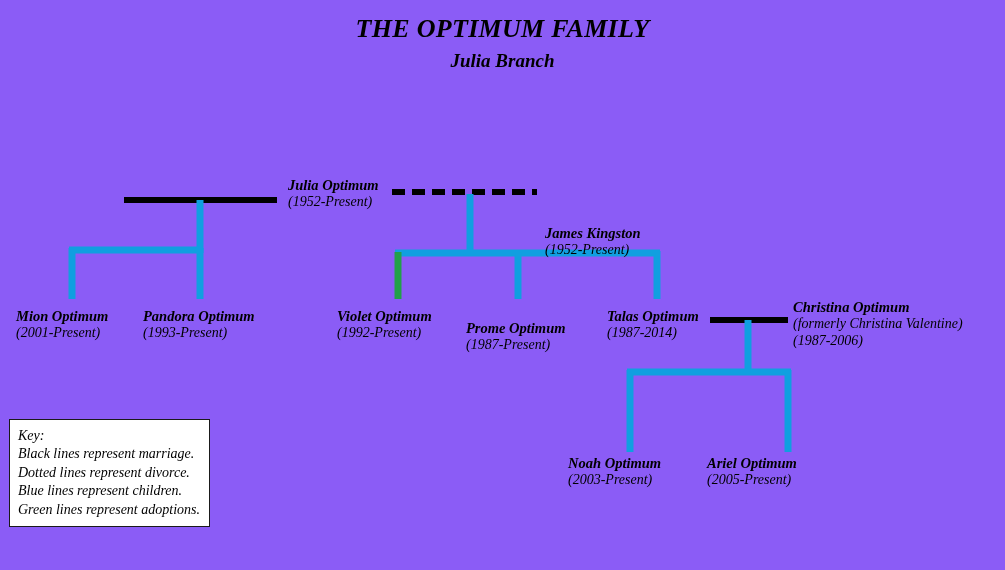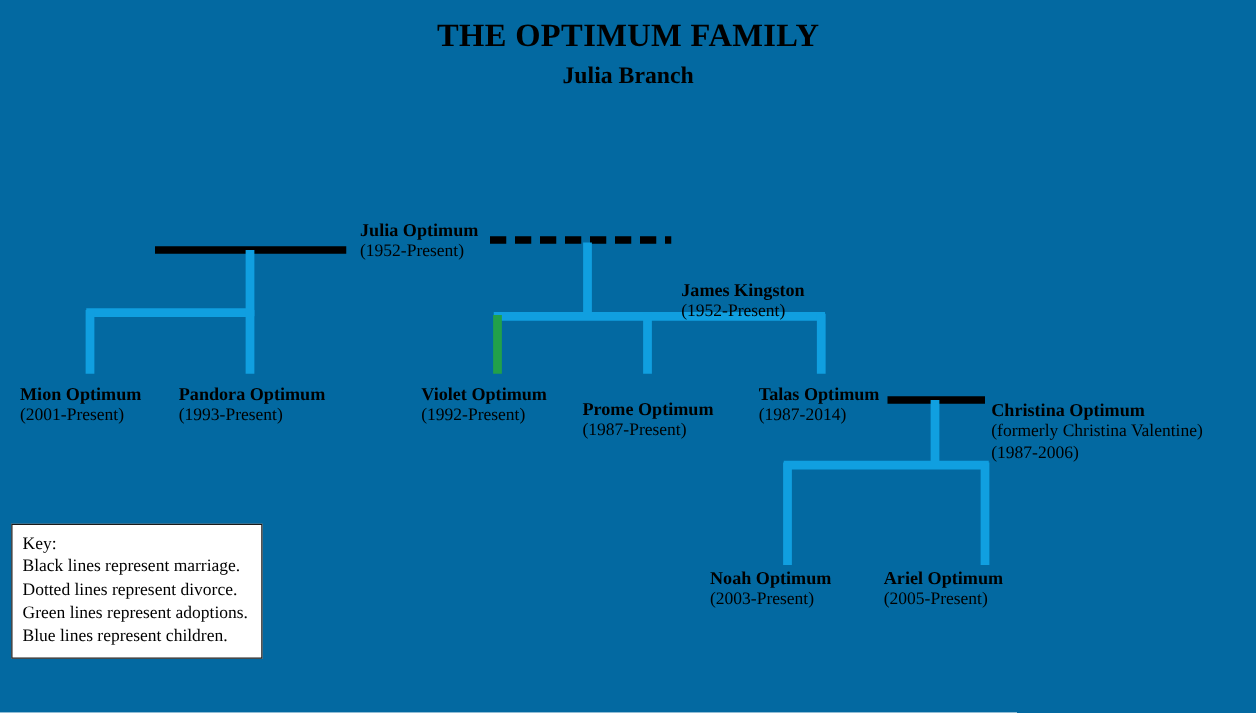--- a/index.html
+++ b/index.html
@@ -82,21 +82,21 @@
   #legend .legend-line {
     display: block;
     font-size: 14px;
     line-height: 1.32;
     white-space: nowrap;
   }
 </style>
 </head>
 <body style="color: rgb(0, 0, 0);">
 
-<div id="page" style="background: #0369a1;">
+<div id="page" style="background: #8b5cf6; font-style: italic;">
 
   <div class="title-main">THE OPTIMUM FAMILY</div>
   <div class="title-sub">Julia Branch</div>
 
   <svg id="tree-svg" viewBox="0 0 1005 570">
 
     <line x1="124" y1="200" x2="277" y2="200" stroke="#000000" stroke-width="6" stroke-linecap="butt"></line>
 
     <line x1="200" y1="200" x2="200" y2="253" stroke="#109FE0" stroke-width="7"></line>
 
@@ -152,37 +152,37 @@
   <div class="person" style="left:466px; top:308px;margin-top:12px;">
     <span class="p-name">Prome Optimum</span>
     <span class="p-years">(1987-Present)</span>
   </div>
 
   <div class="person" style="left:607px; top:308px;">
     <span class="p-name">Talas Optimum</span>
     <span class="p-years">(1987-2014)</span>
   </div>
 
-  <div class="person" style="left:793px; top:299px;margin-top:22px;">
+  <div class="person" style="left:793px; top:299px;">
     <span class="p-name">Christina Optimum</span>
     <span class="p-alias">(formerly Christina Valentine)</span>
     <span class="p-years">(1987-2006)</span>
   </div>
 
   <div class="person" style="left:568px; top:455px;">
     <span class="p-name">Noah Optimum</span>
     <span class="p-years">(2003-Present)</span>
   </div>
 
   <div class="person" style="left:707px; top:455px;">
     <span class="p-name">Ariel Optimum</span>
     <span class="p-years">(2005-Present)</span>
   </div>
 
   <div id="legend">
     <span class="legend-line">Key:</span>
     <span class="legend-line">Black lines represent marriage.</span>
     <span class="legend-line">Dotted lines represent divorce.</span>
+    <span class="legend-line">Blue lines represent children.</span>
     <span class="legend-line">Green lines represent adoptions.</span>
-    <span class="legend-line">Blue lines represent children.</span>
   </div>
 
 </div>
 
 </body></html>

